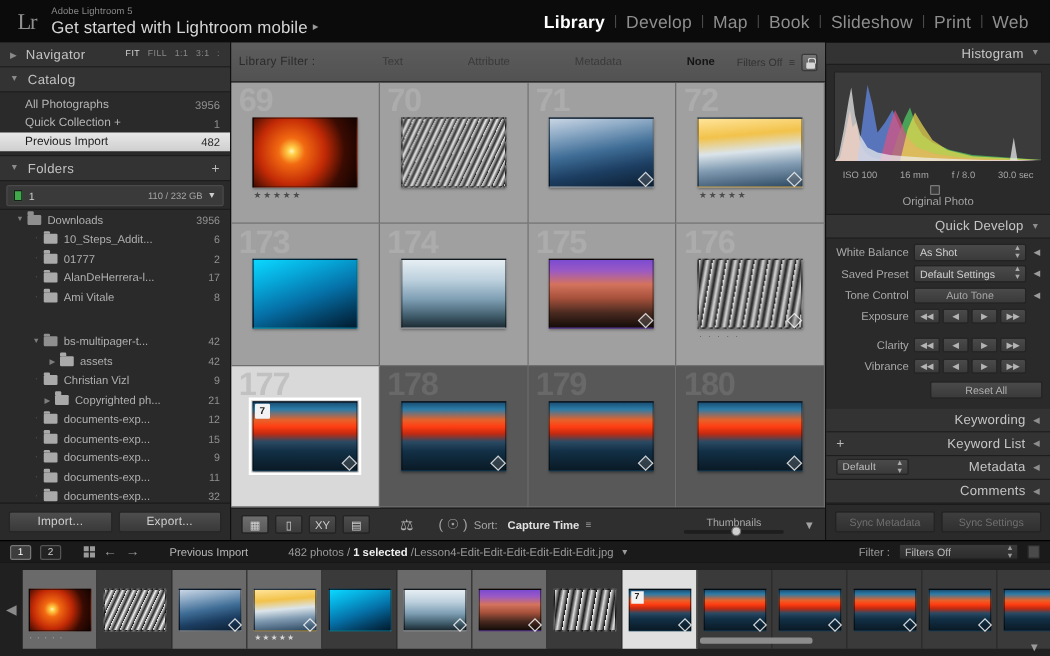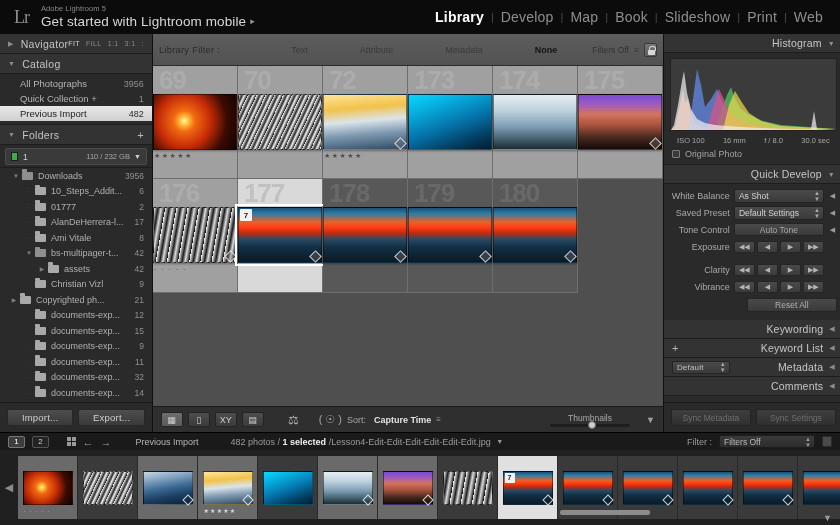--- a/index.html
+++ b/index.html
@@ -126,21 +126,21 @@
     content:""; position:absolute; left:4px; top:2px; width:5px; height:4px;
     border:1.4px solid #d8d8d8; border-bottom:none; border-radius:3px 3px 0 0;
   }
   #lockicon:before{
     content:""; position:absolute; left:3px; top:6px; width:7px; height:5px;
     background:#d8d8d8; border-radius:1px;
   }
 
   #grid {
     flex: 1; background: #4f4f4f;
-    display: grid; grid-template-columns: repeat(6,1fr); grid-template-rows: repeat(3,1fr);
+    display: grid; grid-template-columns: repeat(4,1fr); grid-template-rows: repeat(3,1fr);
     overflow: hidden;
   }
   .cell {
     background: #a0a0a0; border-right: 1px solid #6e6e6e; border-bottom: 1px solid #6e6e6e;
     position: relative; display: flex; align-items: center; justify-content: center;
   }
   .cell.dark { background: #585858; }
   .cell.selcell { background: #d9d9d9; }
   .cell .cnum {
     position: absolute; top: 1px; left: 6px;
@@ -196,21 +196,21 @@
     height: 19px; background: #333; border-bottom: 1px solid #1d1d1d;
     display: flex; align-items: center; justify-content: flex-end;
     padding: 0 8px; font-size: 10.5px; color: #c6c6c6; letter-spacing: .2px;
   }
   .rhead .tri2 { font-size: 7px; color: #8e8e8e; margin-left: 6px; }
   .rhead .leftbit { flex: 1; display: flex; align-items: center; font-size: 9px; color: #9d9d9d;}
   #histbox { padding: 5px 6px 2px; }
   #histo { height: 73px; background: #3b3b3b; border: 1px solid #222; position: relative; overflow: hidden;}
   #exifrow { display: flex; justify-content: space-around; font-size: 7.5px;
              color: #a5a5a5; padding: 3px 4px 2px; }
-  #origrow { display: flex; align-items: center; padding: 2px 8px 5px; font-size: 9px; color: #a2a2a2;}
+  #origrow { display: flex; align-items: center; padding: 2px 8px 5px; font-size: 9px; color: #a2a2a2; flex-direction: column;}
   .chk { width: 8px; height: 8px; border: 1px solid #7a7a7a; background: #3a3a3a; margin-right: 5px; border-radius: 1px;}
 
   .qdrow { display: flex; align-items: center; height: 17px; padding: 0 6px 0 6px; gap: 4px;}
   .qdlbl { width: 60px; text-align: right; font-size: 9px; color: #a9a9a9; }
   .qdsel {
     flex: 1; height: 14px; border-radius: 2px;
     background: linear-gradient(#4a4a4a,#3a3a3a); border: 1px solid #232323;
     display: flex; align-items: center; padding: 0 4px; font-size: 8.5px; color: #d2d2d2;
     position: relative;
   }
@@ -403,39 +403,39 @@
           <span class="fold"></span>
           <span class="fn">AlanDeHerrera-l...</span>
           <span class="fc">17</span>
         </div>
         <div class="frow" style="padding-left: 23px;">
           <span class="disc">·</span>
           <span class="fold"></span>
           <span class="fn">Ami Vitale</span>
           <span class="fc">8</span>
         </div>
-        <div class="frow" style="padding-left: 23px;">
+        <div class="frow" style="padding-left: 23px; margin-top: 20px;">
           <span class="disc">▼</span>
           <span class="fold open"></span>
           <span class="fn">bs-multipager-t...</span>
           <span class="fc">42</span>
         </div>
         <div class="frow" style="padding-left: 36px;">
           <span class="disc">▶</span>
           <span class="fold"></span>
           <span class="fn">assets</span>
           <span class="fc">42</span>
         </div>
         <div class="frow" style="padding-left: 23px;">
           <span class="disc">·</span>
           <span class="fold"></span>
           <span class="fn">Christian Vizl</span>
           <span class="fc">9</span>
         </div>
-        <div class="frow" style="padding-left: 8px; align-items: center;">
+        <div class="frow" style="padding-left: 32px; align-items: center;">
           <span class="disc">▶</span>
           <span class="fold"></span>
           <span class="fn">Copyrighted ph...</span>
           <span class="fc">21</span>
         </div>
         <div class="frow" style="padding-left: 23px;">
           <span class="disc">·</span>
           <span class="fold"></span>
           <span class="fn">documents-exp...</span>
           <span class="fc">12</span>
@@ -494,20 +494,27 @@
           <div class="cnum">69</div>
           <div class="thumbwrap">
             <div class="thumb" style="background: radial-gradient(circle at 37% 48%, rgb(255, 246, 200) 0%, rgb(255, 210, 74) 5%, rgb(242, 106, 17) 18%, rgb(195, 42, 6) 45%, rgb(58, 11, 2) 72%, rgb(18, 3, 0) 100%) 0% 0% / cover;"></div>
             <span class="stars">★★★★★</span>
           </div>
         </div>
         <div class="cell">
           <div class="cnum">70</div>
           <div class="thumbwrap">
             <div class="thumb" style="background: repeating-linear-gradient(115deg, rgb(237, 237, 237) 0px, rgb(42, 42, 42) 3px, rgb(242, 242, 242) 5px, rgb(26, 26, 26) 8px) 0% 0% / cover, linear-gradient(rgb(136, 136, 136), rgb(51, 51, 51));"></div>
+          </div>
+        </div>
+        <div class="cell">
+          <div class="cnum">71</div>
+          <div class="thumbwrap">
+            <div class="thumb" style="background: linear-gradient(170deg, rgb(201, 214, 228) 0%, rgb(138, 168, 196) 22%, rgb(63, 109, 150) 48%, rgb(29, 63, 99) 72%, rgb(12, 31, 51) 100%) 0% 0% / cover;"></div>
+            <span class="badge"></span>
           </div>
         </div>
         <div class="cell">
           <div class="cnum">72</div>
           <div class="thumbwrap">
             <div class="thumb" style="background: linear-gradient(175deg, rgb(255, 228, 154) 0%, rgb(242, 194, 74) 26%, rgb(219, 228, 234) 48%, rgb(127, 154, 177) 70%, rgb(46, 74, 99) 100%) 0% 0% / cover;"></div>
             <span class="badge"></span>
             <span class="stars">★★★★★</span>
           </div>
         </div>

